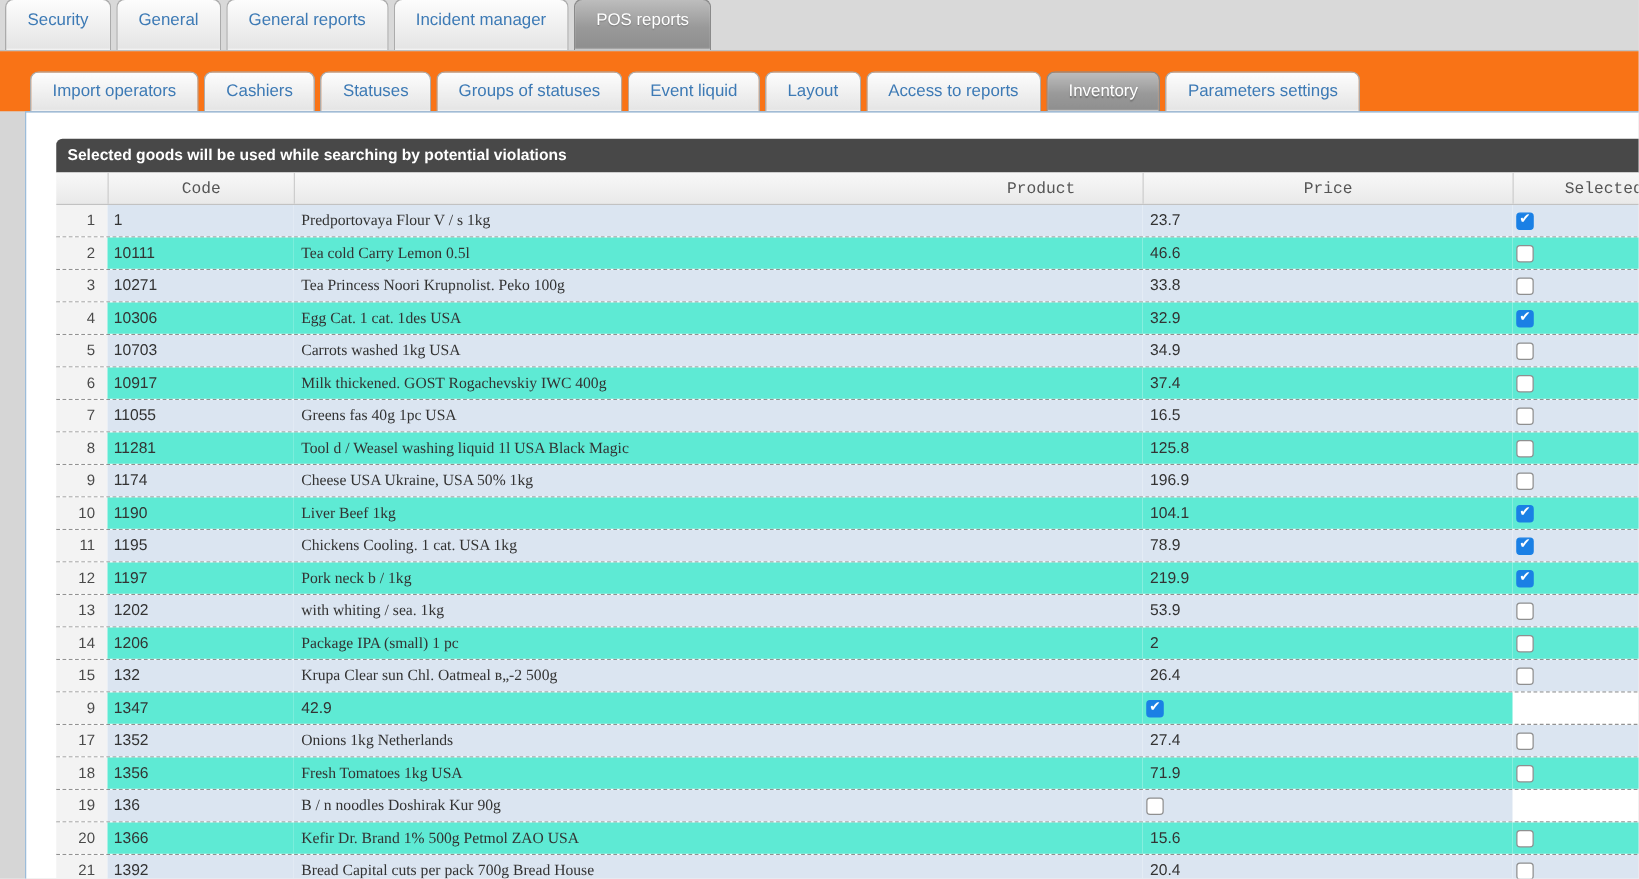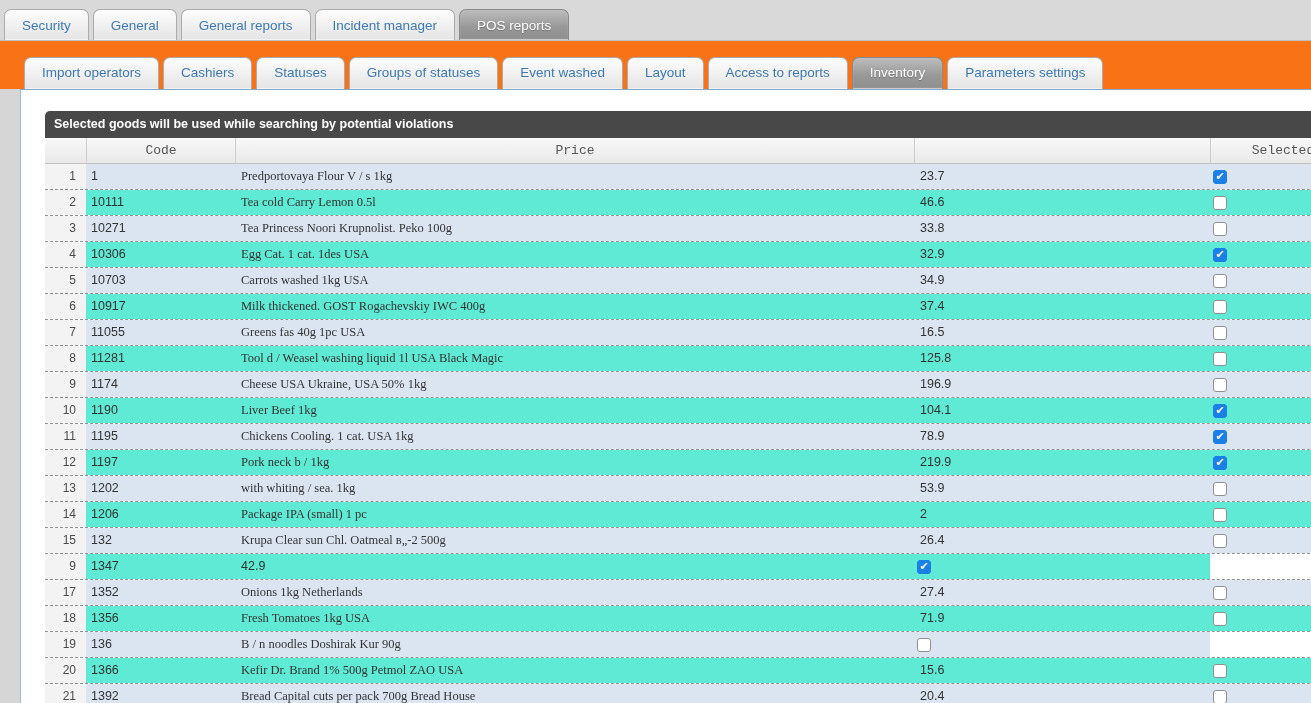--- a/index.html
+++ b/index.html
@@ -17,21 +17,21 @@
     display:flex; align-items:flex-end;
     padding-left:4px;
   }
   .subbar {
     height:48px; background:#f97316;
     display:flex; align-items:flex-end;
     padding-left:24px;
   }
   .tabs { display:flex; gap:4px; }
   .tab {
-    height:31px; line-height:31px;
+    height:41px; line-height:31px;
     padding:0 17px;
     background:linear-gradient(#fdfdfd,#eee 60%,#e4e4e4);
     border:1px solid #ababab; border-bottom:none;
     border-radius:7px 7px 0 0;
     color:#3d7ab5; font-size:13.5px;
     cursor:pointer; white-space:nowrap;
     box-shadow:0 -1px 1px rgba(255,255,255,.6) inset;
   }
   .subbar .tab { height:32px; line-height:30px; }
   .tab.active {
@@ -142,21 +142,21 @@
       <div class="tab even">
         <span>Cashiers</span>
       </div>
       <div class="tab odd">
         <span>Statuses</span>
       </div>
       <div class="tab even">
         <span>Groups of statuses</span>
       </div>
       <div class="tab odd">
-        <span>Event washed</span>
+        <span>Event liquid</span>
       </div>
       <div class="tab even">
         <span>Layout</span>
       </div>
       <div class="tab odd">
         <span>Access to reports</span>
       </div>
       <div class="tab even active">
         <span>Inventory</span>
       </div>
@@ -167,22 +167,22 @@
 </div>
 
 <div class="panel">
   <div class="table-wrap">
 
     <div class="banner">Selected goods will be used while searching by potential violations</div>
 
     <div class="thead">
       <div class="th th-num"></div>
       <div class="th th-code">Code</div>
+      <div class="th th-product">Product</div>
       <div class="th th-price">Price</div>
-      <div class="th th-product">Product</div>
       <div class="th th-selected">Selected</div>
     </div>
 
     <div class="tbody">
 
     <div class="tr odd">
           <div class="td td-num">1</div>
           <div class="td td-data td-code">1</div>
           <div class="td td-data td-product">Predportovaya Flour V / s 1kg</div>
           <div class="td td-data td-price">23.7</div>

